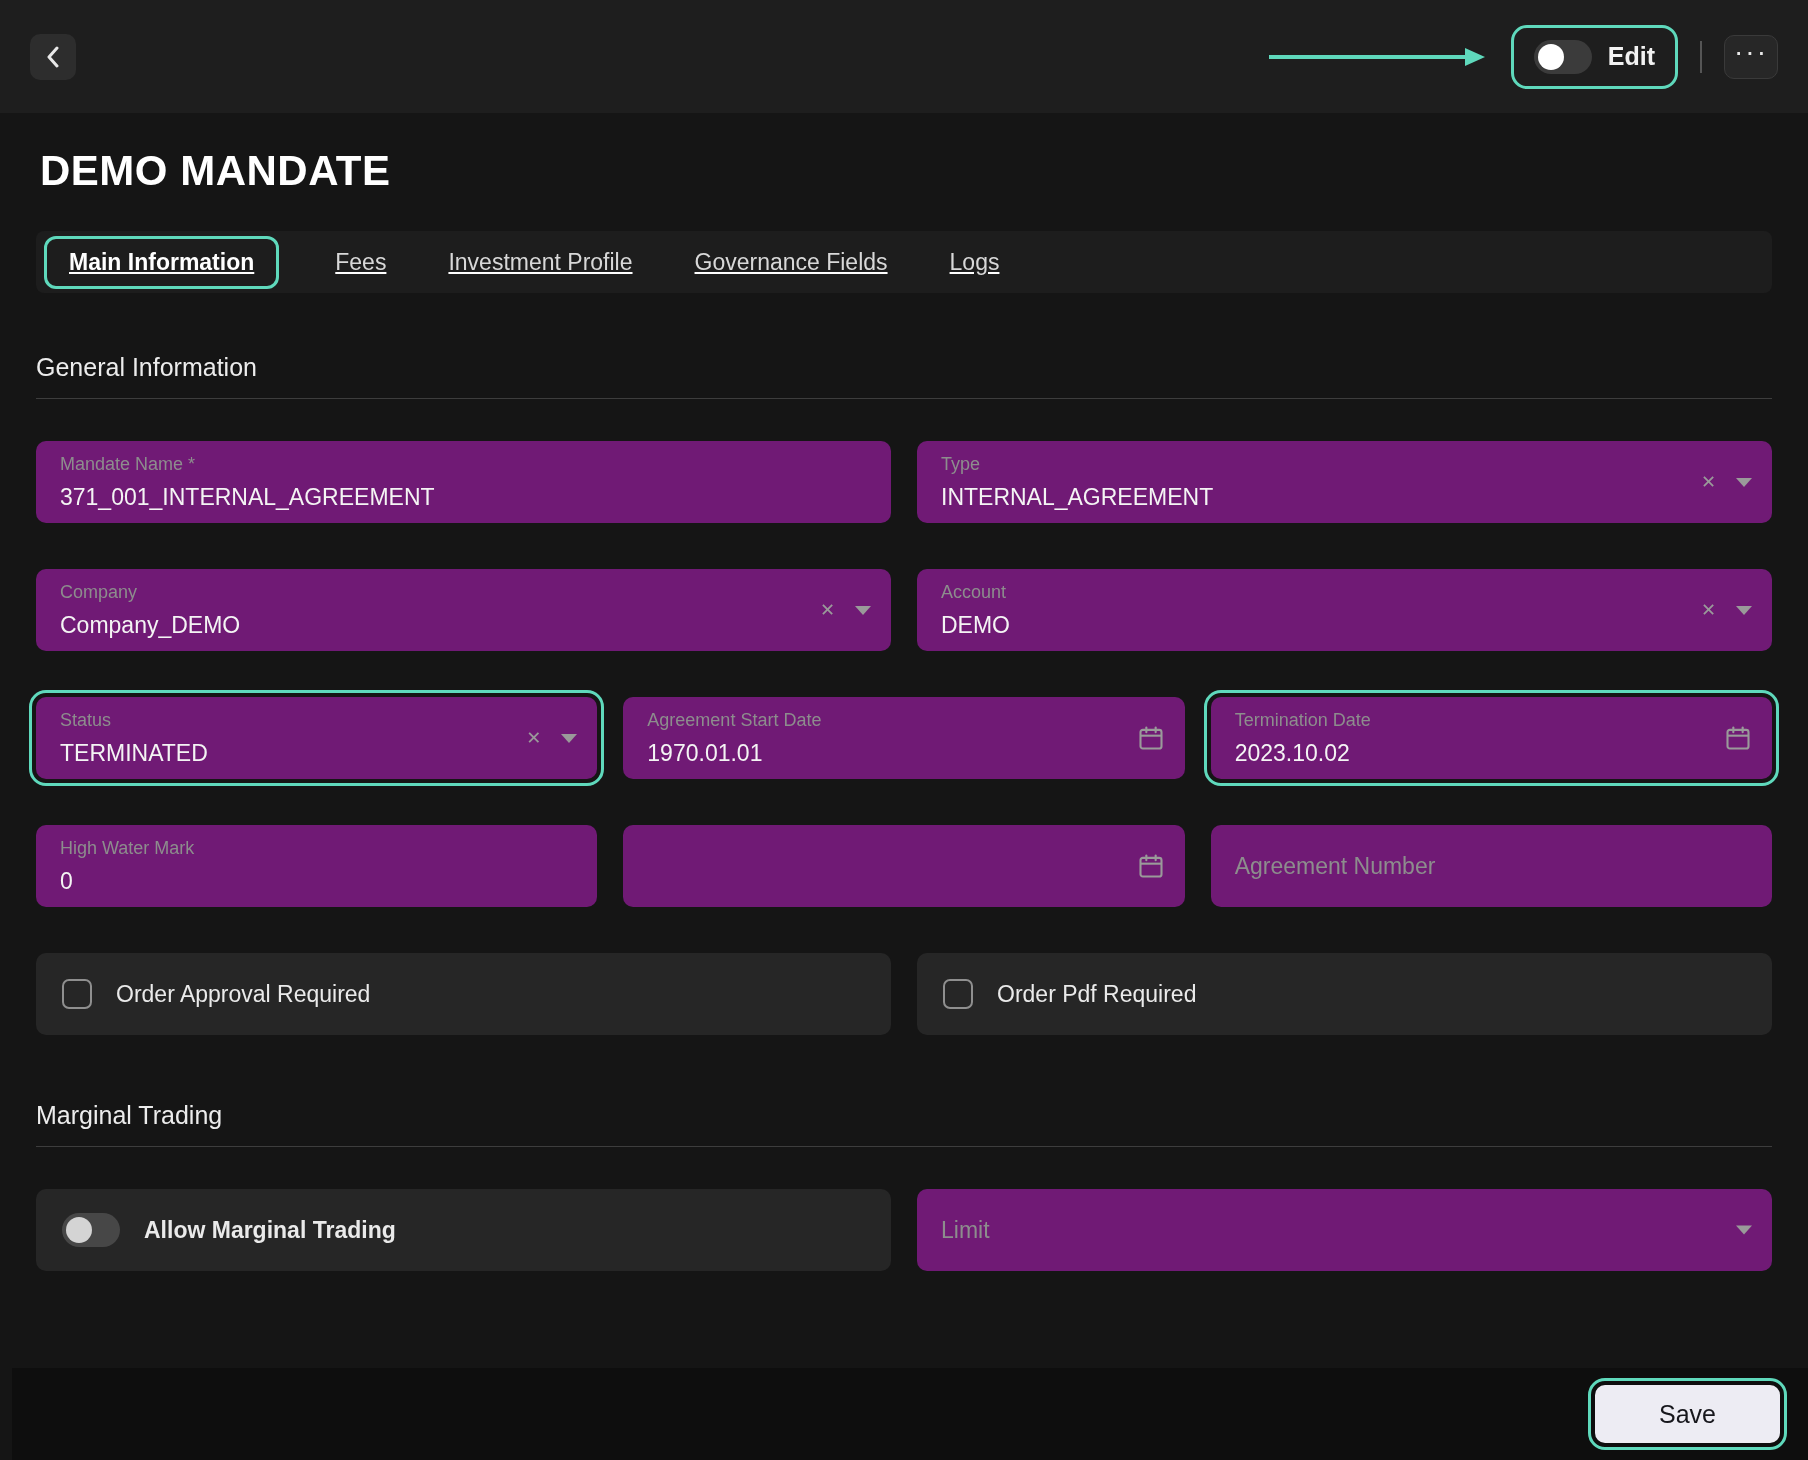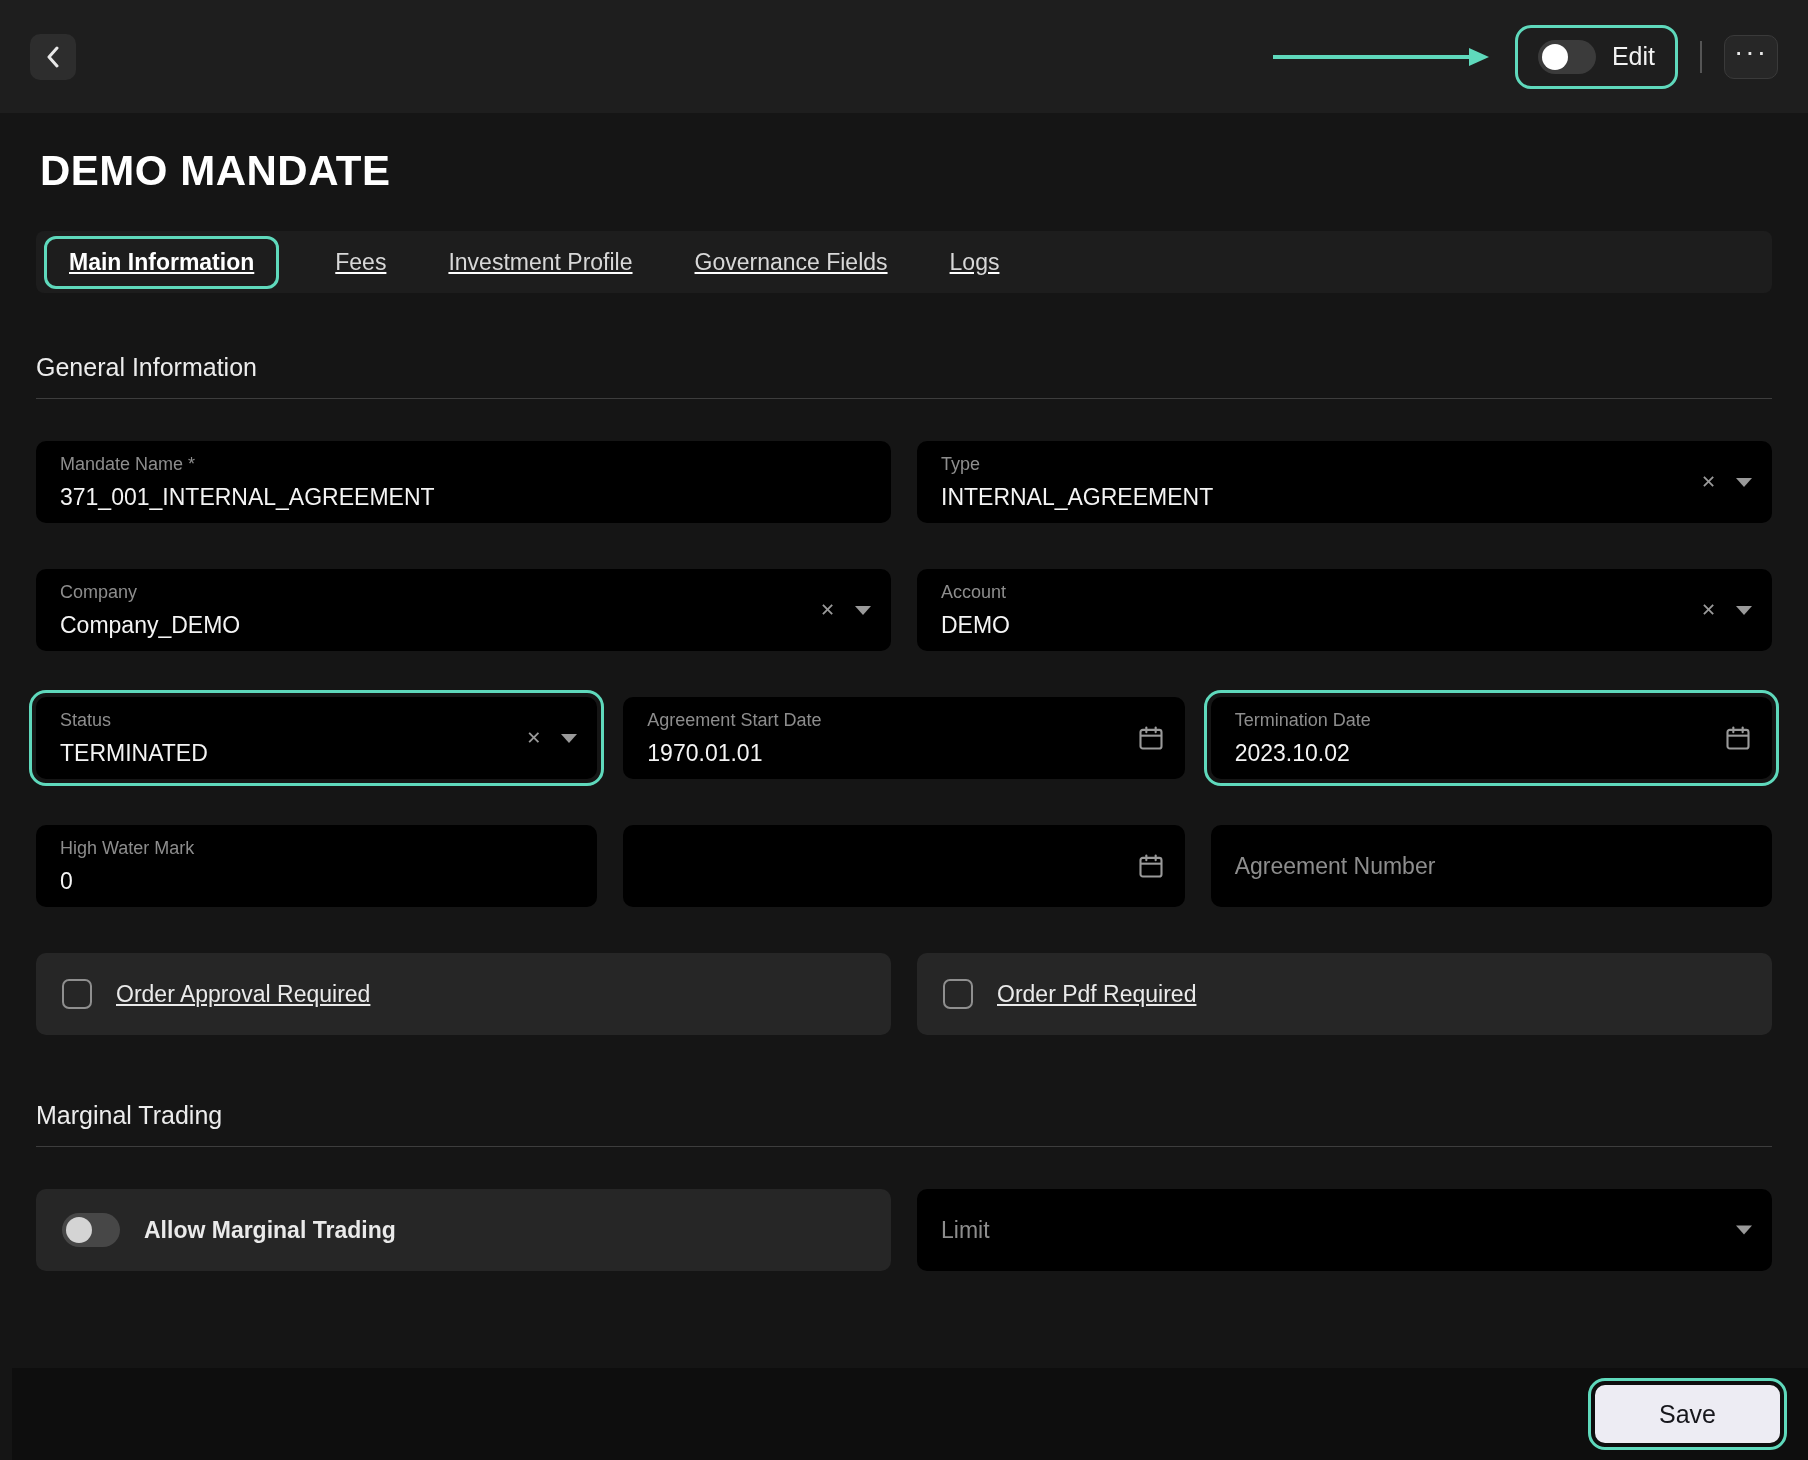--- a/index.html
+++ b/index.html
@@ -20,20 +20,21 @@
     width:46px; height:46px; border-radius:10px; background:#2d2d2d;
     display:flex; align-items:center; justify-content:center;
     color:#e8e8e8; font-size:26px; cursor:pointer; user-select:none;
   }
   .topbar-right { margin-left:auto; display:flex; align-items:center; gap:22px; }
   .arrow-annot { display:block; }
   .edit-box {
     border:3px solid var(--accent); border-radius:16px;
     padding:12px 20px; display:flex; align-items:center; gap:16px;
     background:#1e1e1e;
+    font-weight:bold;
   }
   .toggle-pill {
     width:58px; height:34px; border-radius:17px; background:#3b3b3b;
     position:relative; cursor:pointer; flex:0 0 auto;
   }
   .toggle-pill .knob {
     position:absolute; left:4px; top:4px; width:26px; height:26px;
     border-radius:50%; background:#ffffff;
   }
   .edit-label { font-size:25px; color:#f2f2f2; }
@@ -64,21 +65,21 @@
 
   .section-head { margin-top:60px; font-size:25px; color:#ececec; }
   .section-head.marginal { margin-top:66px; }
   .divider { margin-top:16px; border-top:1px solid #3d3d3d; }
 
   .row-2 { display:grid; grid-template-columns:1fr 1fr; gap:26px; margin-top:46px; }
   .row-3 { display:grid; grid-template-columns:1fr 1fr 1fr; gap:26px; margin-top:46px; }
   .row-first { margin-top:42px; }
 
   .field {
-    position:relative; background:#000000; border-radius:10px; height:82px;
+    position:relative; background:#701a75; border-radius:10px; height:82px;
     padding:10px 24px; display:flex; flex-direction:column; justify-content:center; gap:9px;
     cursor:text;
   }
   .field.hl { outline:3px solid var(--accent); outline-offset:4px; }
   .field-label { font-size:18px; color:#8d8d8d; }
   .field-value { font-size:23px; color:#f4f4f4; }
   .field.empty .field-label { font-size:23px; color:#8d8d8d; }
   .field-icons {
     position:absolute; right:20px; top:50%; transform:translateY(-50%);
     display:flex; align-items:center; gap:20px;
@@ -91,21 +92,21 @@
   .cal-icon { display:block; cursor:pointer; }
 
   .check-field {
     background:#262626; border-radius:10px; height:82px;
     display:flex; align-items:center; gap:24px; padding:0 26px;
   }
   .checkbox {
     width:30px; height:30px; border:2px solid #8f8f8f; border-radius:7px;
     background:transparent; cursor:pointer; flex:0 0 auto;
   }
-  .check-label { font-size:23px; color:#eaeaea;text-decoration:underline; }
+  .check-label { font-size:23px; color:#eaeaea; }
 
   .toggle-field {
     background:#262626; border-radius:10px; height:82px;
     display:flex; align-items:center; gap:24px; padding:0 26px;font-weight:bold;
   }
   .toggle-field .toggle-pill { background:#474747; }
   .toggle-field .toggle-pill .knob { background:#d4d4d4; }
   .toggle-label { font-size:23px; color:#eaeaea; }
 
   

